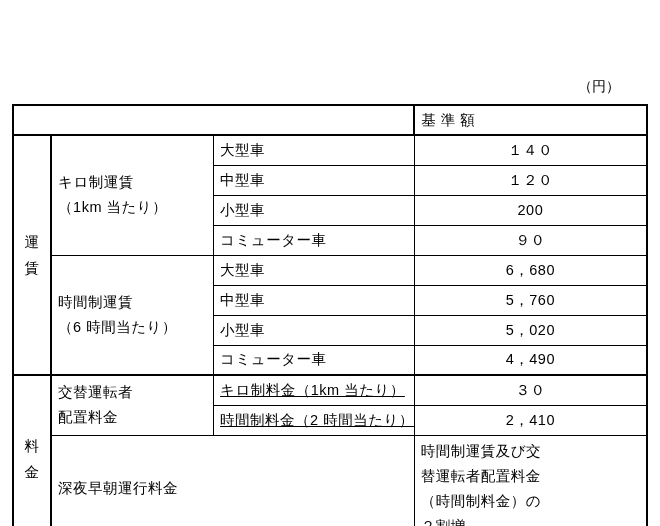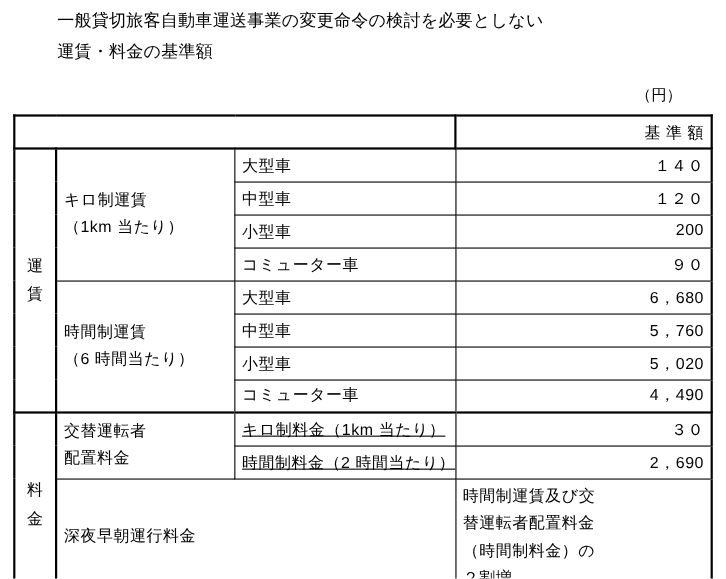--- a/index.html
+++ b/index.html
@@ -63,62 +63,60 @@
   .col-val { width: 232px; text-align: center; }
 
   .cat-cell {
     text-align: center;
     font-size: 15px;
     line-height: 26px;
     letter-spacing: 1px;
   }
   .hdr {
     height: 28px;
-    text-align: right;
+    text-align: left;
     font-size: 15px;
     letter-spacing: 3px;
     border-radius: 11px;
   }
   .row-h { height: 30px; }
   .grp-cell {
     font-size: 14.5px;
     line-height: 25px;
     padding-left: 8px;
     letter-spacing: 0.5px;
     margin-top: 24px;
   }
   .item-cell {
     padding-left: 8px;
     letter-spacing: 0.5px;
     margin-top: 40px;
   }
   .val-cell {
-    text-align: right;
+    text-align: center;
     letter-spacing: 2px;
   }
   .multi {
     line-height: 25px;
     padding: 3px 8px;
     letter-spacing: 0.5px;
     text-align: left;
   }
   .thick-top { border-top: 2px solid #000 !important; }
   .thick-bottom { border-bottom: 2px solid #000 !important; }
   .thick-left { border-left: 2px solid #000 !important; }
   .thick-right { border-right: 2px solid #000 !important; }
   .nowrap { white-space: nowrap; text-decoration: underline; }
   .pre { white-space: pre-line; }
 </style>
 </head>
 <body>
 
 <div class="page">
 
-  <div class="title">一般貸切旅客自動車運送事業の変更命令の検討を必要としない
-運賃・料金の基準額</div>
 
   <div class="unit">（円）</div>
 
   <table class="fare">
     <colgroup>
       <col class="col-cat">
       <col class="col-grp">
       <col class="col-item">
       <col class="col-val">
     </colgroup>
@@ -172,21 +170,21 @@
       <tr class="row-h">
         <td class="cat-cell outer thick-left thick-bottom pre" rowspan="3">料
 金</td>
         <td class="grp-cell pre thick-top" rowspan="2">交替運転者
 配置料金</td>
         <td class="item-cell thick-top nowrap">キロ制料金（1km 当たり）</td>
         <td class="val-cell thick-right thick-top">３０</td>
       </tr>
       <tr class="row-h">
         <td class="item-cell nowrap">時間制料金（2 時間当たり）</td>
-        <td class="val-cell thick-right">2，690</td>
+        <td class="val-cell thick-right">2，410</td>
       </tr>
       <tr>
         <td class="grp-cell thick-bottom" colspan="2" style="height:106px;">深夜早朝運行料金</td>
         <td class="multi thick-right thick-bottom pre">時間制運賃及び交
 替運転者配置料金
 （時間制料金）の
 ２割増</td>
       </tr>
     </tbody>
   </table>

